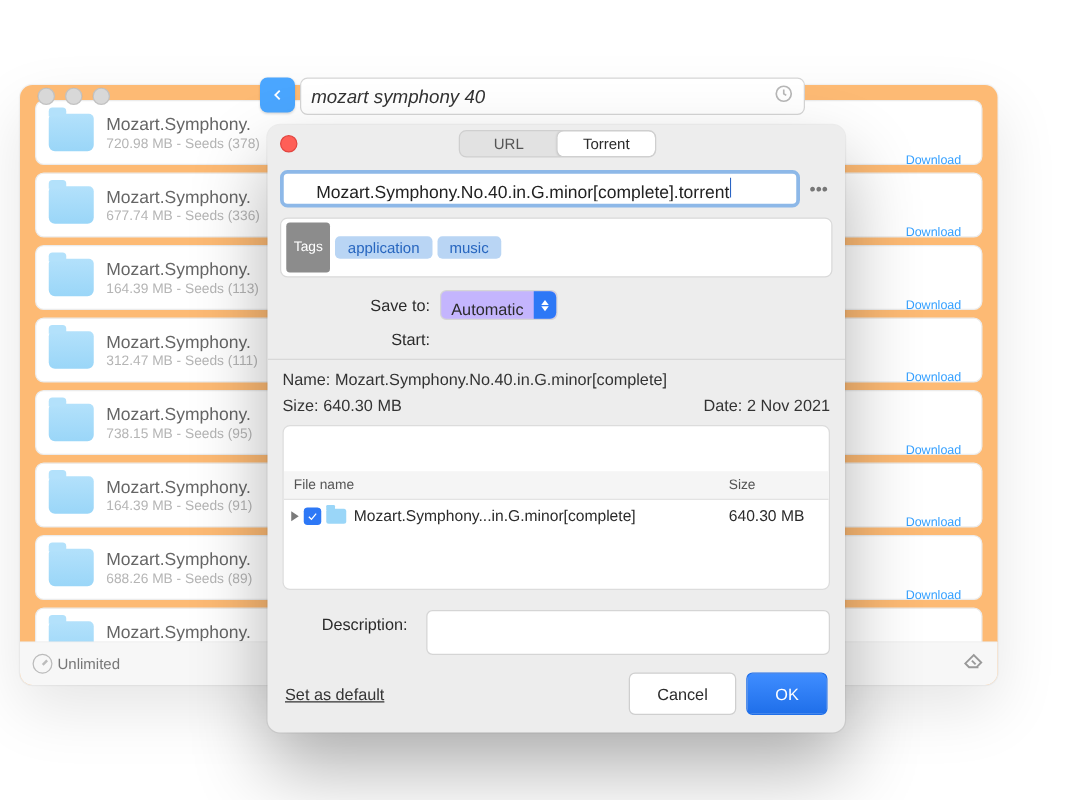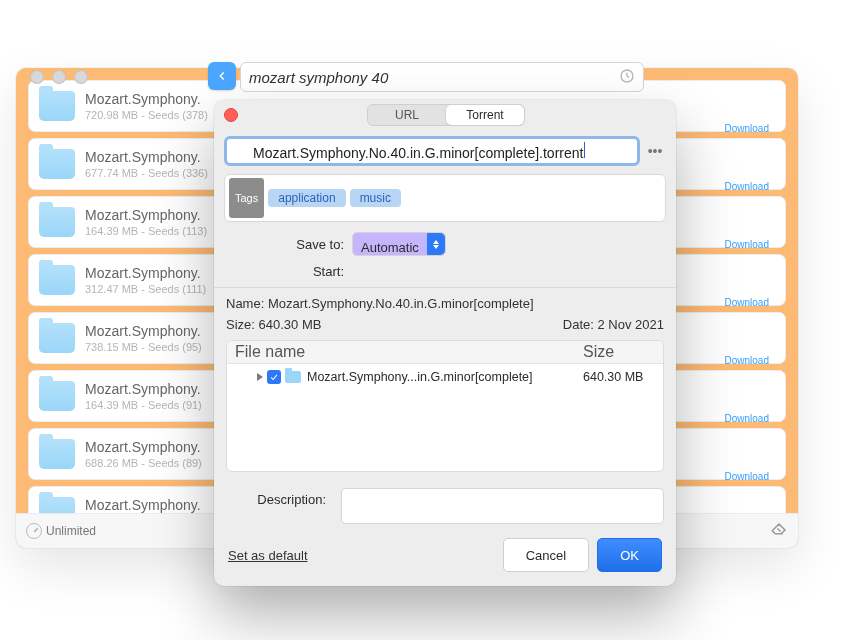--- a/index.html
+++ b/index.html
@@ -239,30 +239,29 @@
     border: 1px solid #dcdcdc;
     border-radius: 6px;
     background: #fff;
     height: 130px;
     overflow: hidden;
   }
   .ft-head {
     display:flex;
     background: #f5f5f5;
     border-bottom: 1px solid #e3e3e3;
-    font-size: 16px; color:#555;
-    height: 22px; align-items:center;
+    font-size: 11px; color:#555;
+    height: 22px; align-items:center;margin-top:36px;
   }
   .ft-head .c1 { flex:1; padding-left:8px;}
   .ft-head .c2 { width:80px;}
   .ft-row {
     display:flex; align-items:center;
     height:26px; font-size:12.5px;
     padding-left: 6px;
-    margin-left: 24px;
   }
   .disclose {
     width:0;height:0;border-top:4px solid transparent;border-bottom:4px solid transparent;border-left:6px solid #7a7a7a; margin-right: 4px;
   }
   .chk {
     width:14px;height:14px;border-radius:3px;background:#2d78f6;display:flex;align-items:center;justify-content:center;margin-right:4px;
   }
   .chk svg { width:10px;height:10px;stroke:#fff;stroke-width:2.5;fill:none;}
   .mini-folder {
     width:16px;height:12px;background:#9ad6f8;border-radius:2px;position:relative;margin-right:6px;

